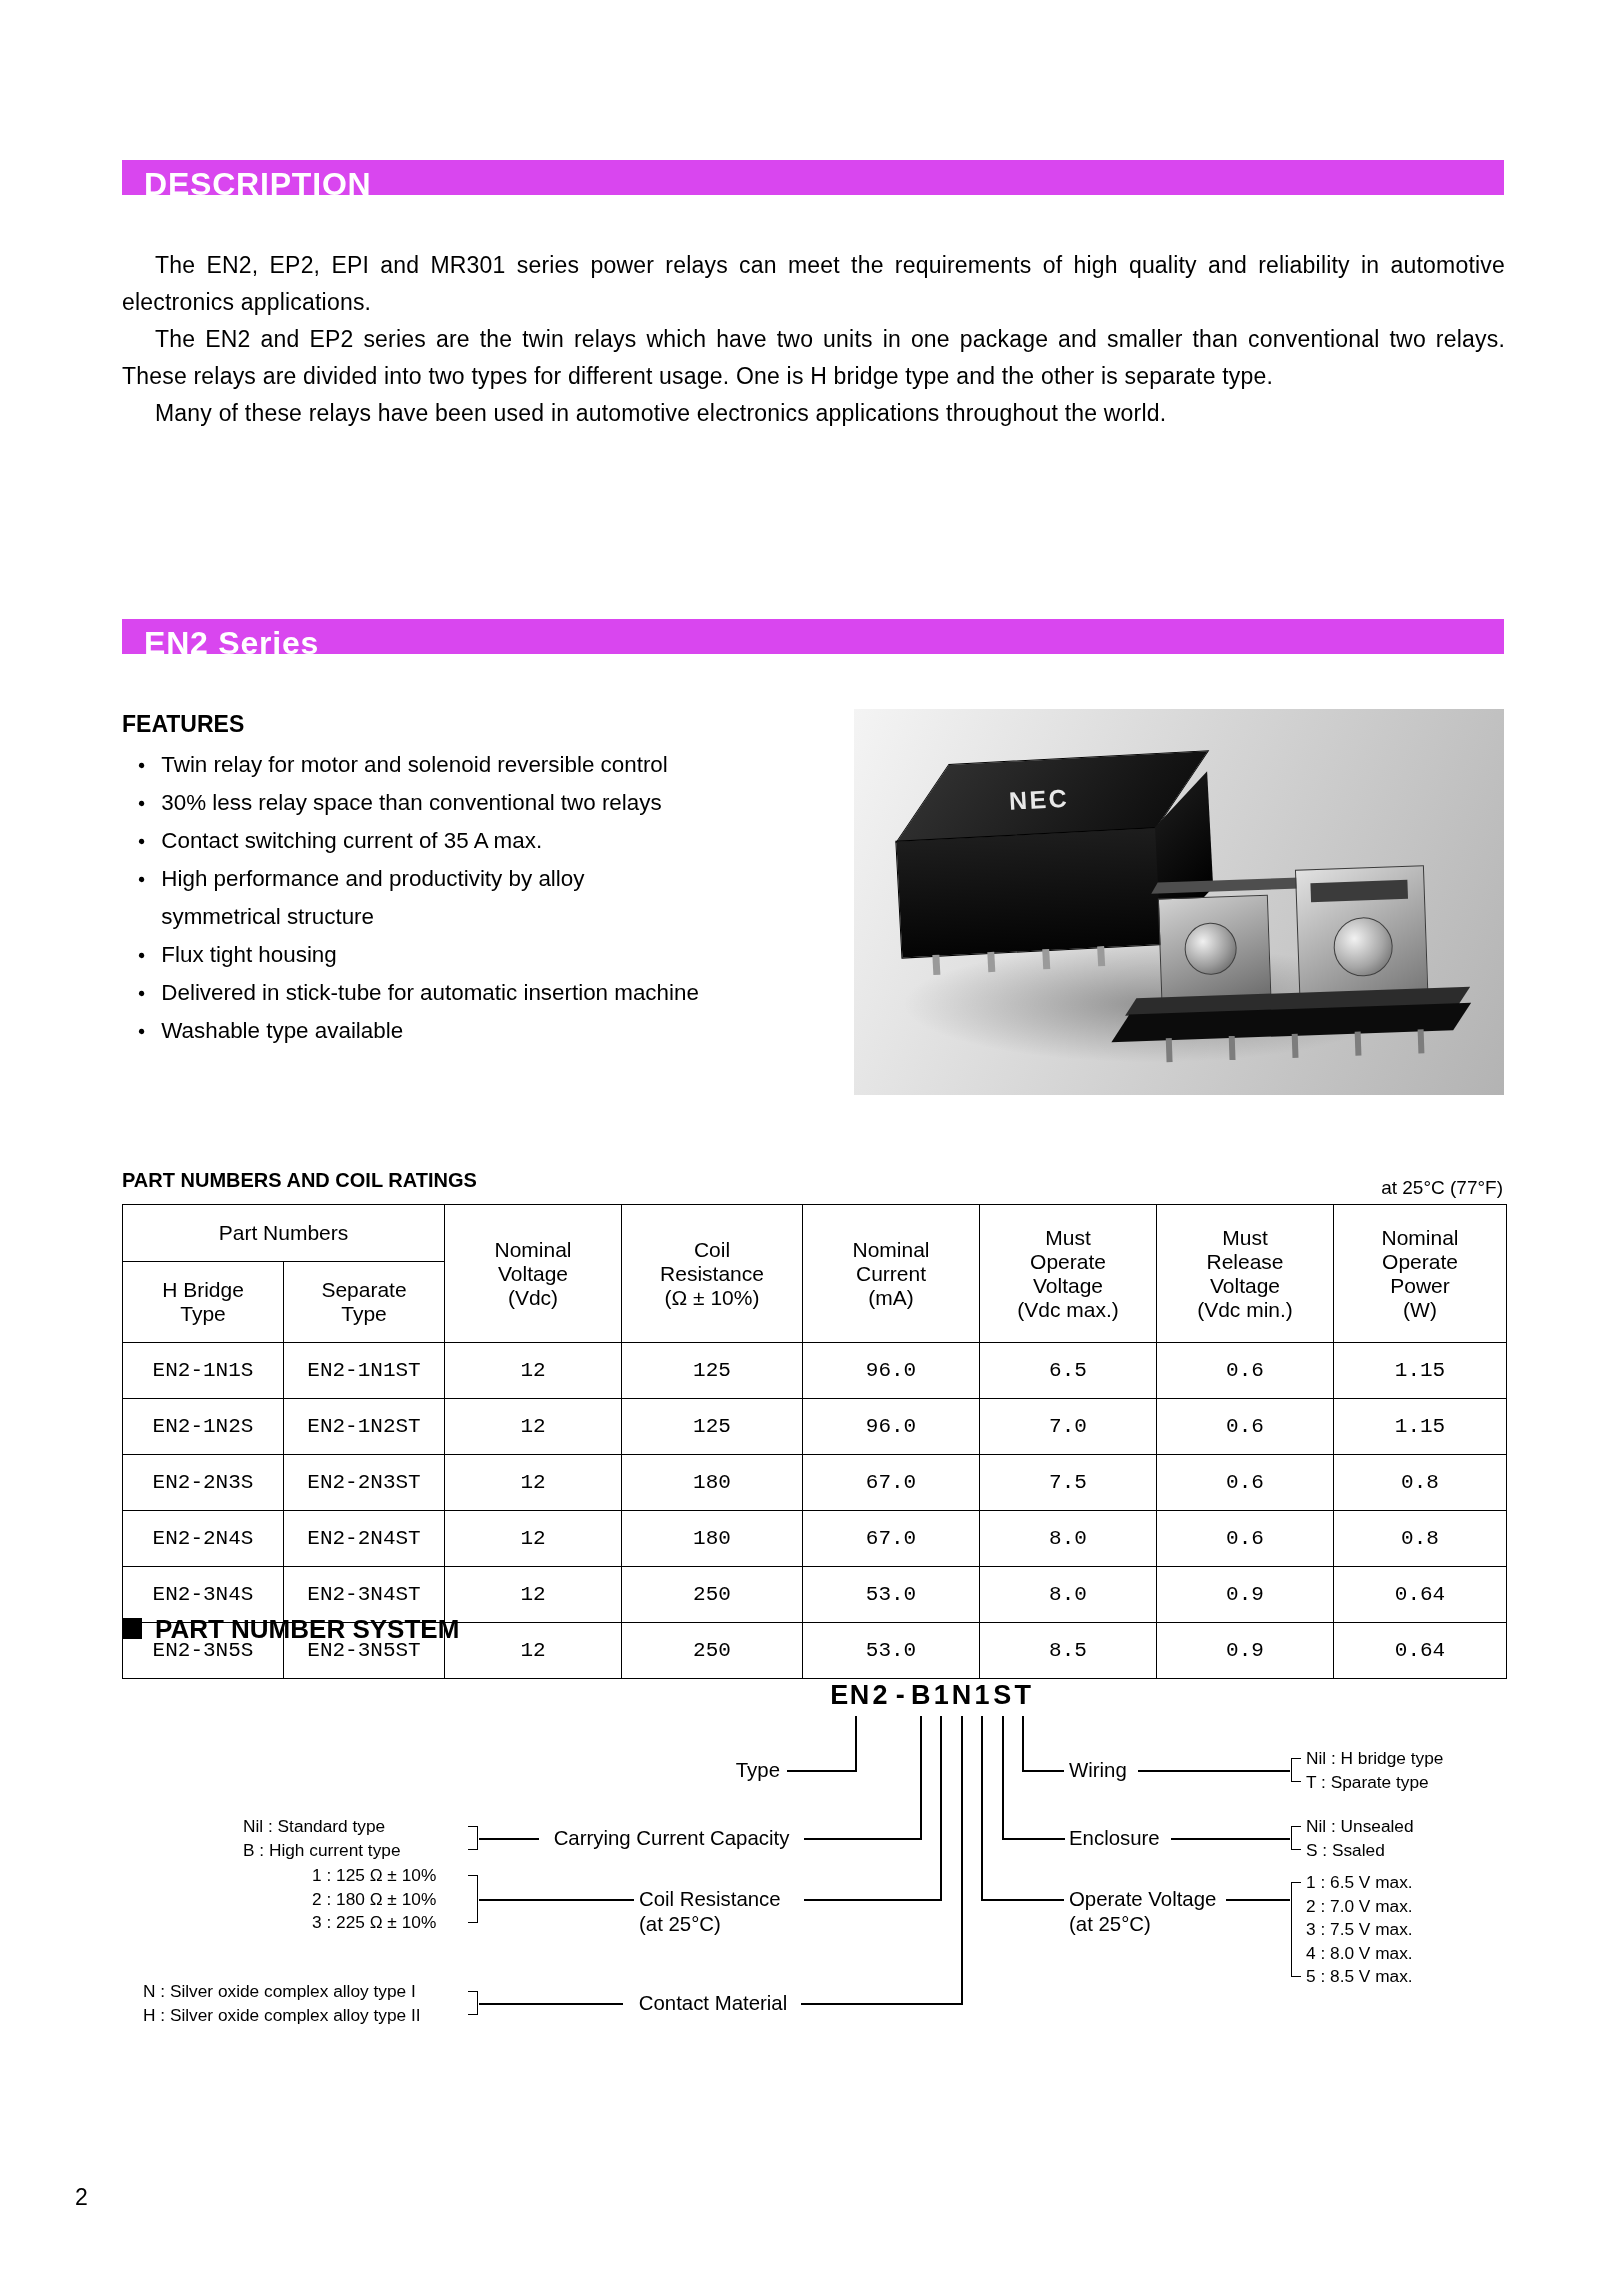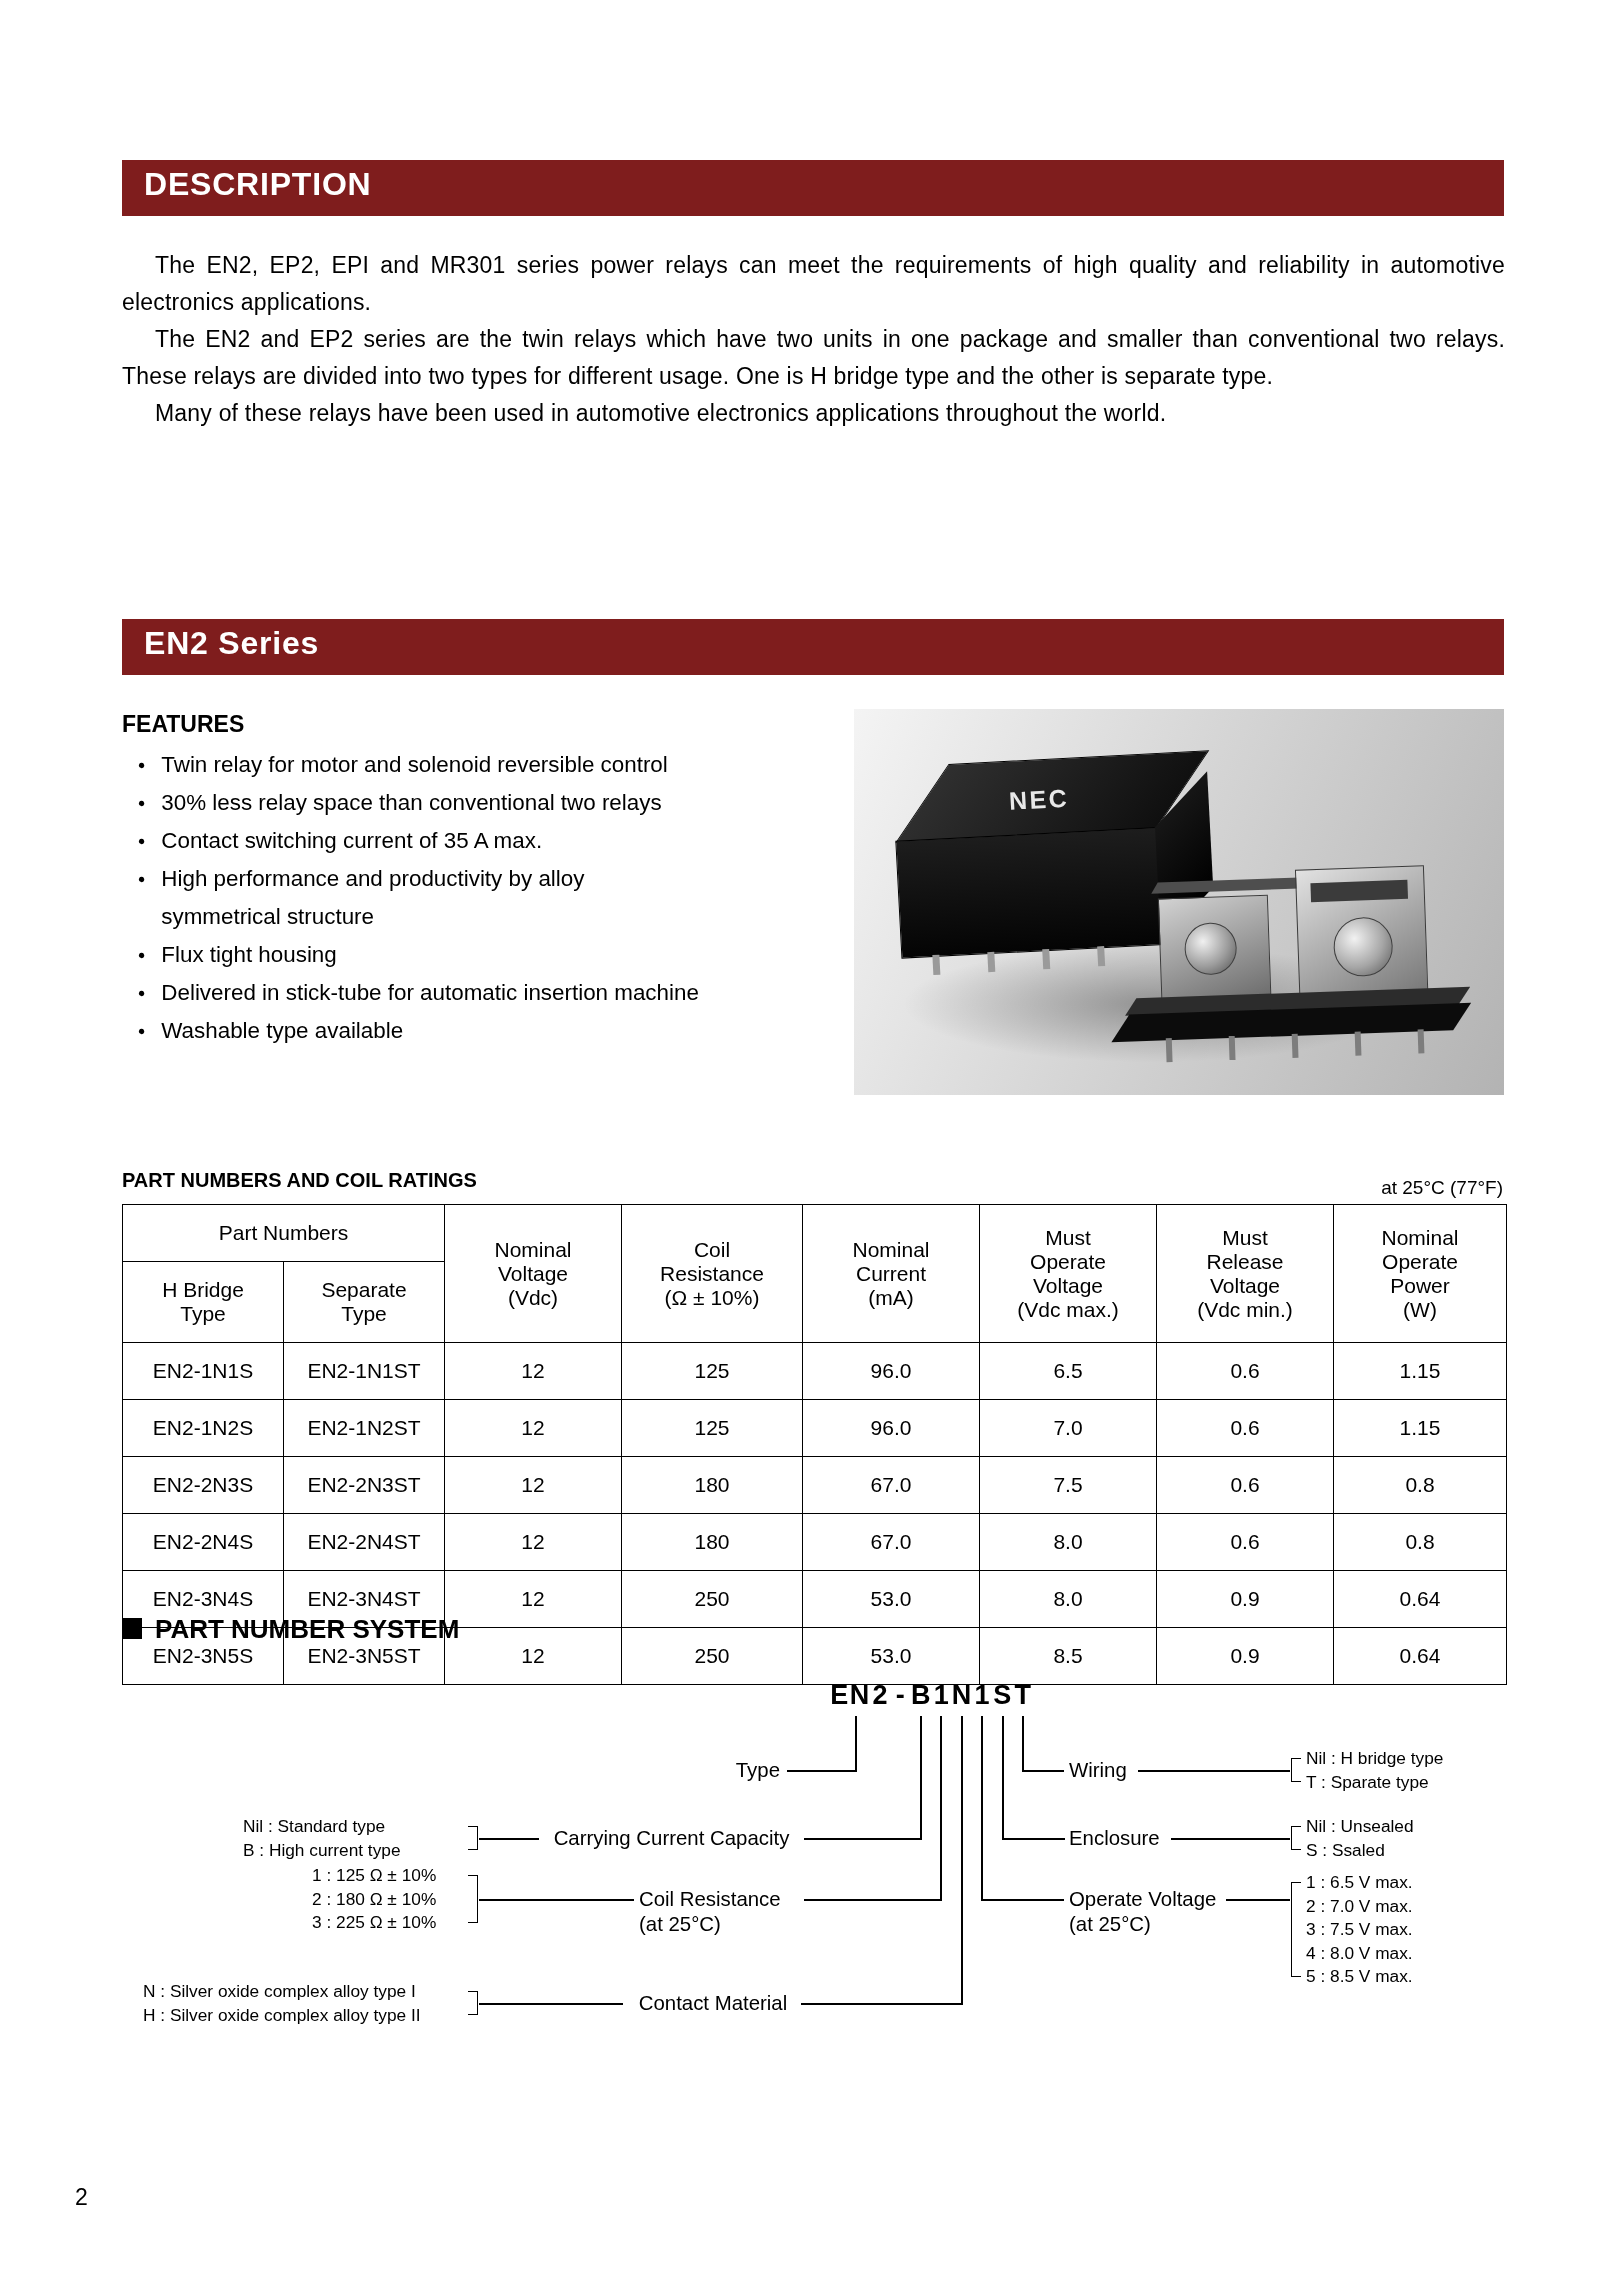--- a/index.html
+++ b/index.html
@@ -4,22 +4,22 @@
 <style>
   html,body { margin:0; padding:0; }
   body {
     width:1622px; height:2295px; position:relative;
     background:#ffffff; color:#000;
     font-family:"Liberation Sans", sans-serif;
   }
 
   
   .section-bar {
-    position:absolute; left:122px; width:1382px; height:56px;
-    background:#7f1d1d; color:#fff; font-weight:bold; font-size:32px;
+    position:absolute; left:122px; width:1382px; height:35px;
+    background:#d946ef; color:#fff; font-weight:bold; font-size:32px;
     line-height:49px; padding-left:22px; box-sizing:border-box; letter-spacing:0.8px;
   }
 
   
   #desc-text { position:absolute; left:122px; top:247px; width:1383px;
     font-size:23px; line-height:37px; }
   #desc-text p { margin:0; text-indent:33px; text-align:justify; letter-spacing:0.2px; }
 
   
   #features-title { position:absolute; left:122px; top:711px; font-size:23px; font-weight:bold; }
@@ -63,21 +63,21 @@
   
   #ratings-title { position:absolute; left:122px; top:1169px; font-size:20px; font-weight:bold; }
   #ratings-note { position:absolute; right:119px; top:1177px; font-size:19px; }
   #ratings-table { position:absolute; left:122px; top:1204px; width:1382px;
     border-collapse:collapse; table-layout:fixed; }
   #ratings-table th, #ratings-table td {
     border:1.6px solid #000; font-weight:normal; text-align:center;
     font-size:21px; padding:16px; }
   #ratings-table thead tr.r1 { height:42px; }
   #ratings-table thead tr.r2 { height:46px; }
-  #ratings-table tbody tr { height:38px; }
+  #ratings-table tbody tr { height:38px;font-family:Liberation Mono, monospace; }
   .th3 div { line-height:24px; }
 
   
   #pns-title { position:absolute; left:122px; top:1614px; font-size:26px; font-weight:bold; }
   #pns-title .marker { display:inline-block; width:20.4px; height:20.4px; background:#000;
     margin-right:12.6px; vertical-align:-0.8px; }
   #diagram { position:absolute; left:0; top:1672px; width:1622px; height:424px; }
   #pn-example { position:absolute; left:829px; top:7.9px; font-weight:bold; font-size:27px; }
   .pn-char { display:inline-block; width:20.4px; text-align:center; }
   .hline { position:absolute; height:1.6px; background:#000; }

